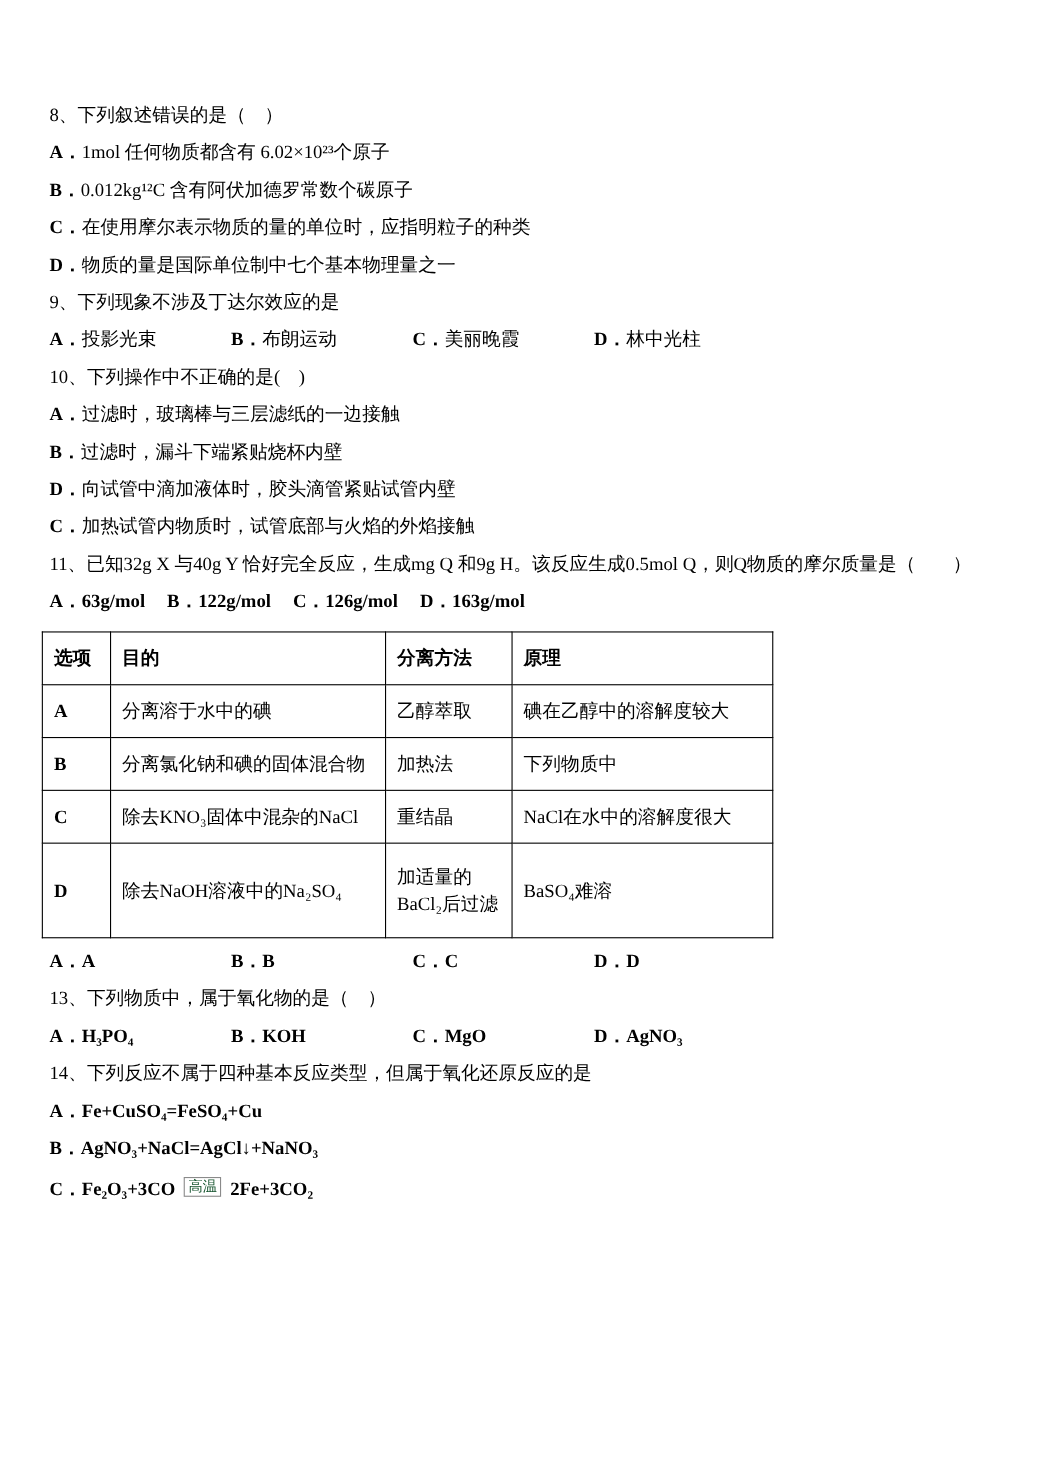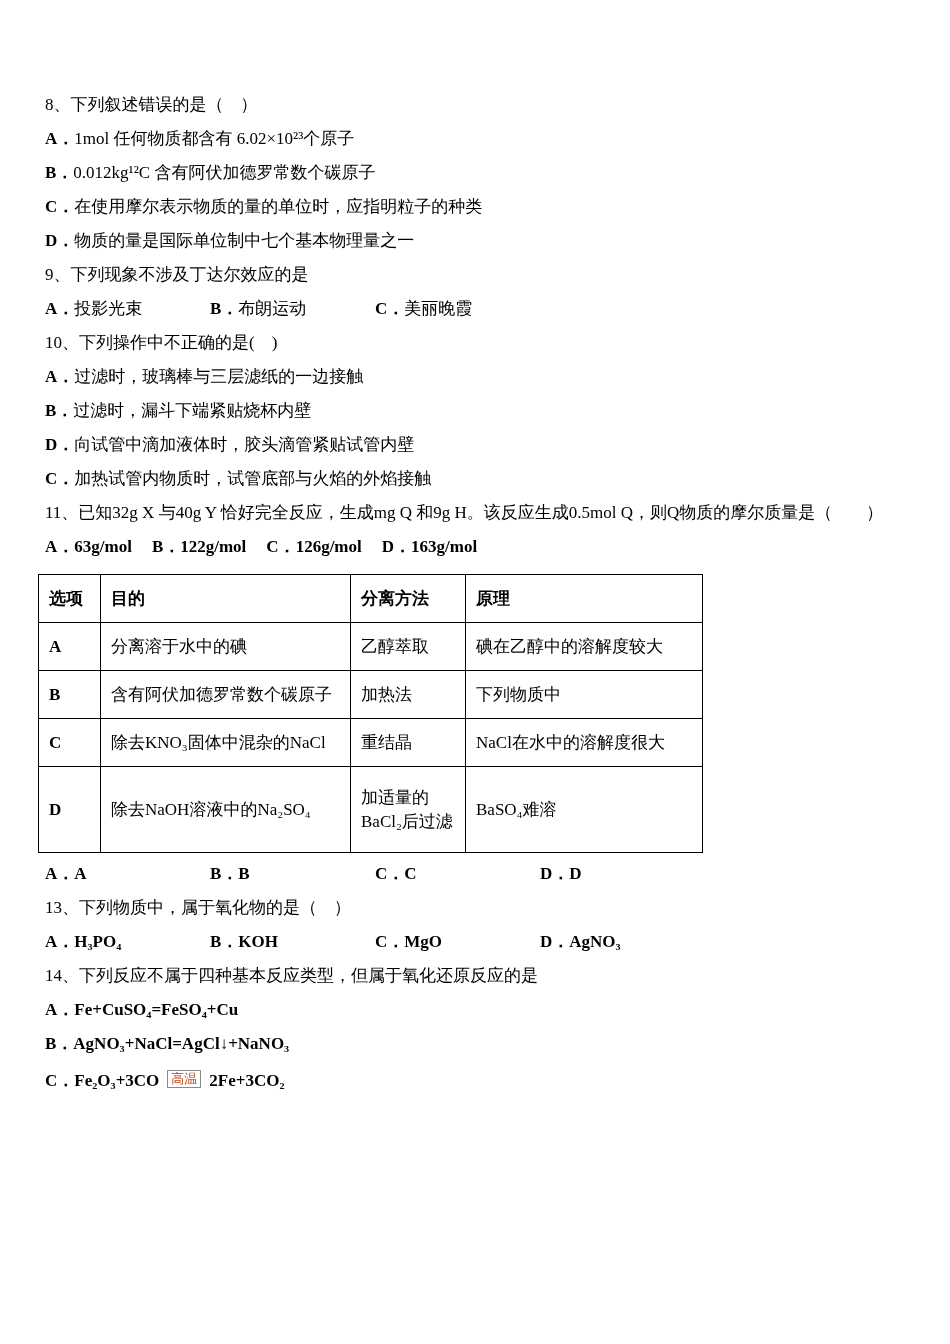--- a/index.html
+++ b/index.html
@@ -29,21 +29,21 @@
   .qtable th { font-weight: bold; }
   .qtable td.rowletter { font-weight: bold; }
   .cw0 { width: 62px; } .cw1 { width: 250px; } .cw2 { width: 115px; } .cw3 { width: 237px; }
   .rh  { height: 48px; }
   .rh2 { height: 86px; }
   
   .cond { display: inline-block; text-align: center; margin: 0 8px; vertical-align: 3px; }
   .cond-label {
     display: inline-block; font-size: 13px; line-height: 16px;
     border: 1px solid #8a8a8a; padding: 0 3px; margin-bottom: 2px;
-    font-weight: normal; color: #c2410c;
+    font-weight: normal; color: #14532d;
   }
   .cond-bar { height: 4px; width: 62px; border-top: 1px solid #000; border-bottom: 1px solid #000; }
 </style>
 </head>
 <body>
 
 <div class="page">
 
   <section>
     <div class="line">8、下列叙述错误的是（　）</div>
@@ -52,20 +52,21 @@
     <div class="line"><span class="olabel">C．</span><span class="otext">在使用摩尔表示物质的量的单位时，应指明粒子的种类</span></div>
     <div class="line"><span class="olabel">D．</span><span class="otext">物质的量是国际单位制中七个基本物理量之一</span></div>
   </section>
 
   <section>
     <div class="line">9、下列现象不涉及丁达尔效应的是</div>
     <div class="line optrow wide">
       <span class="opt"><span class="olabel">A．</span><span class="otext">投影光束</span></span>
       <span class="opt"><span class="olabel">B．</span><span class="otext">布朗运动</span></span>
       <span class="opt"><span class="olabel">C．</span><span class="otext">美丽晚霞</span></span>
+      <span class="opt"><span class="olabel">D．</span><span class="otext">林中光柱</span></span>
     </div>
   </section>
 
   <section>
     <div class="line">10、下列操作中不正确的是(　)</div>
     <div class="line"><span class="olabel">A．</span><span class="otext">过滤时，玻璃棒与三层滤纸的一边接触</span></div>
     <div class="line"><span class="olabel">B．</span><span class="otext">过滤时，漏斗下端紧贴烧杯内壁</span></div>
     <div class="line"><span class="olabel">D．</span><span class="otext">向试管中滴加液体时，胶头滴管紧贴试管内壁</span></div>
     <div class="line"><span class="olabel">C．</span><span class="otext">加热试管内物质时，试管底部与火焰的外焰接触</span></div>
   </section>
@@ -91,21 +92,21 @@
         <th class="cw3">原理</th>
       </tr>
       <tr class="rh">
         <td class="rowletter">A</td>
         <td>分离溶于水中的碘</td>
         <td>乙醇萃取</td>
         <td>碘在乙醇中的溶解度较大</td>
       </tr>
       <tr class="rh">
         <td class="rowletter">B</td>
-        <td>含有阿伏加德罗常数个碳原子</td>
+        <td>分离氯化钠和碘的固体混合物</td>
         <td>加热法</td>
         <td>下列物质中</td>
       </tr>
       <tr class="rh">
         <td class="rowletter">C</td>
         <td>除去KNO₃固体中混杂的NaCl</td>
         <td>重结晶</td>
         <td>NaCl在水中的溶解度很大</td>
       </tr>
       <tr class="rh2">

